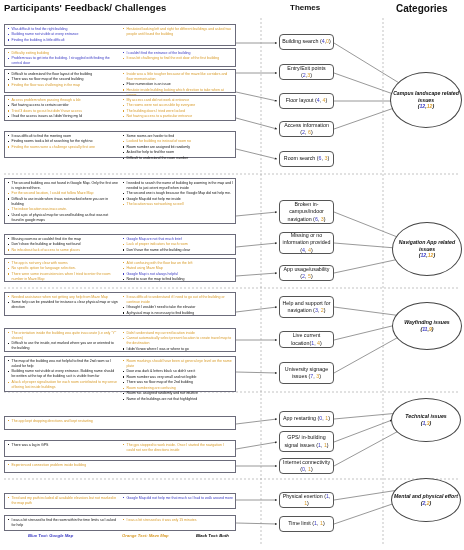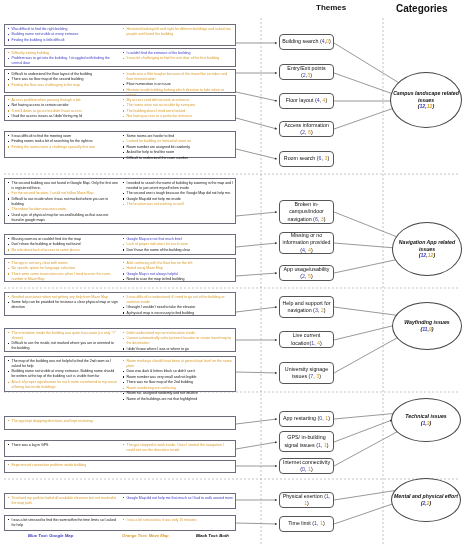--- a/index.html
+++ b/index.html
@@ -8,21 +8,21 @@
     background: #ffffff;
     font-family: "Liberation Sans", sans-serif;
     overflow: hidden;
     position: relative;
   }
   #root { position: relative; width: 464px; height: 550px; }
 
   
   .hdr { position: absolute; font-weight: bold; color: #111; }
   .hdr-feedback { left: 4px; top: 2px; font-size: 9.5px; letter-spacing: 0.1px; }
-  .hdr-themes { left: 290px; top: 3px; font-size: 8px; margin-left: 26px; }
+  .hdr-themes { left: 290px; top: 3px; font-size: 8px; }
   .hdr-cats { left: 396px; top: 3px; font-size: 10px; }
 
   
   .fb-box {
     position: absolute;
     border: 1px solid #6b6b7a;
     background: #fff;
     display: flex;
     padding: 1.5px 0 1.5px 0;
   }
@@ -96,20 +96,21 @@
   }
   .lg-blue { left: 28px; color: #3b3bc4; }
   .lg-orange { left: 122px; color: #d89b2a; }
   .lg-black { left: 196px; color: #000; }
 </style>
 </head>
 <body>
 
 <div id="root">
 
+  <div class="hdr hdr-feedback">Participants' Feedback/ Challenges</div>
   <div class="hdr hdr-themes">Themes</div>
   <div class="hdr hdr-cats">Categories</div>
 
   <svg class="overlay" viewBox="0 0 464 550">
     <defs>
       <marker id="ah" markerWidth="5" markerHeight="5" refX="4.2" refY="2" orient="auto">
         <path d="M0,0 L4.4,2 L0,4 z" fill="#222"></path>
       </marker>
     </defs>
     <g stroke="#444" stroke-width="0.55" fill="none" marker-end="url(#ah)">

